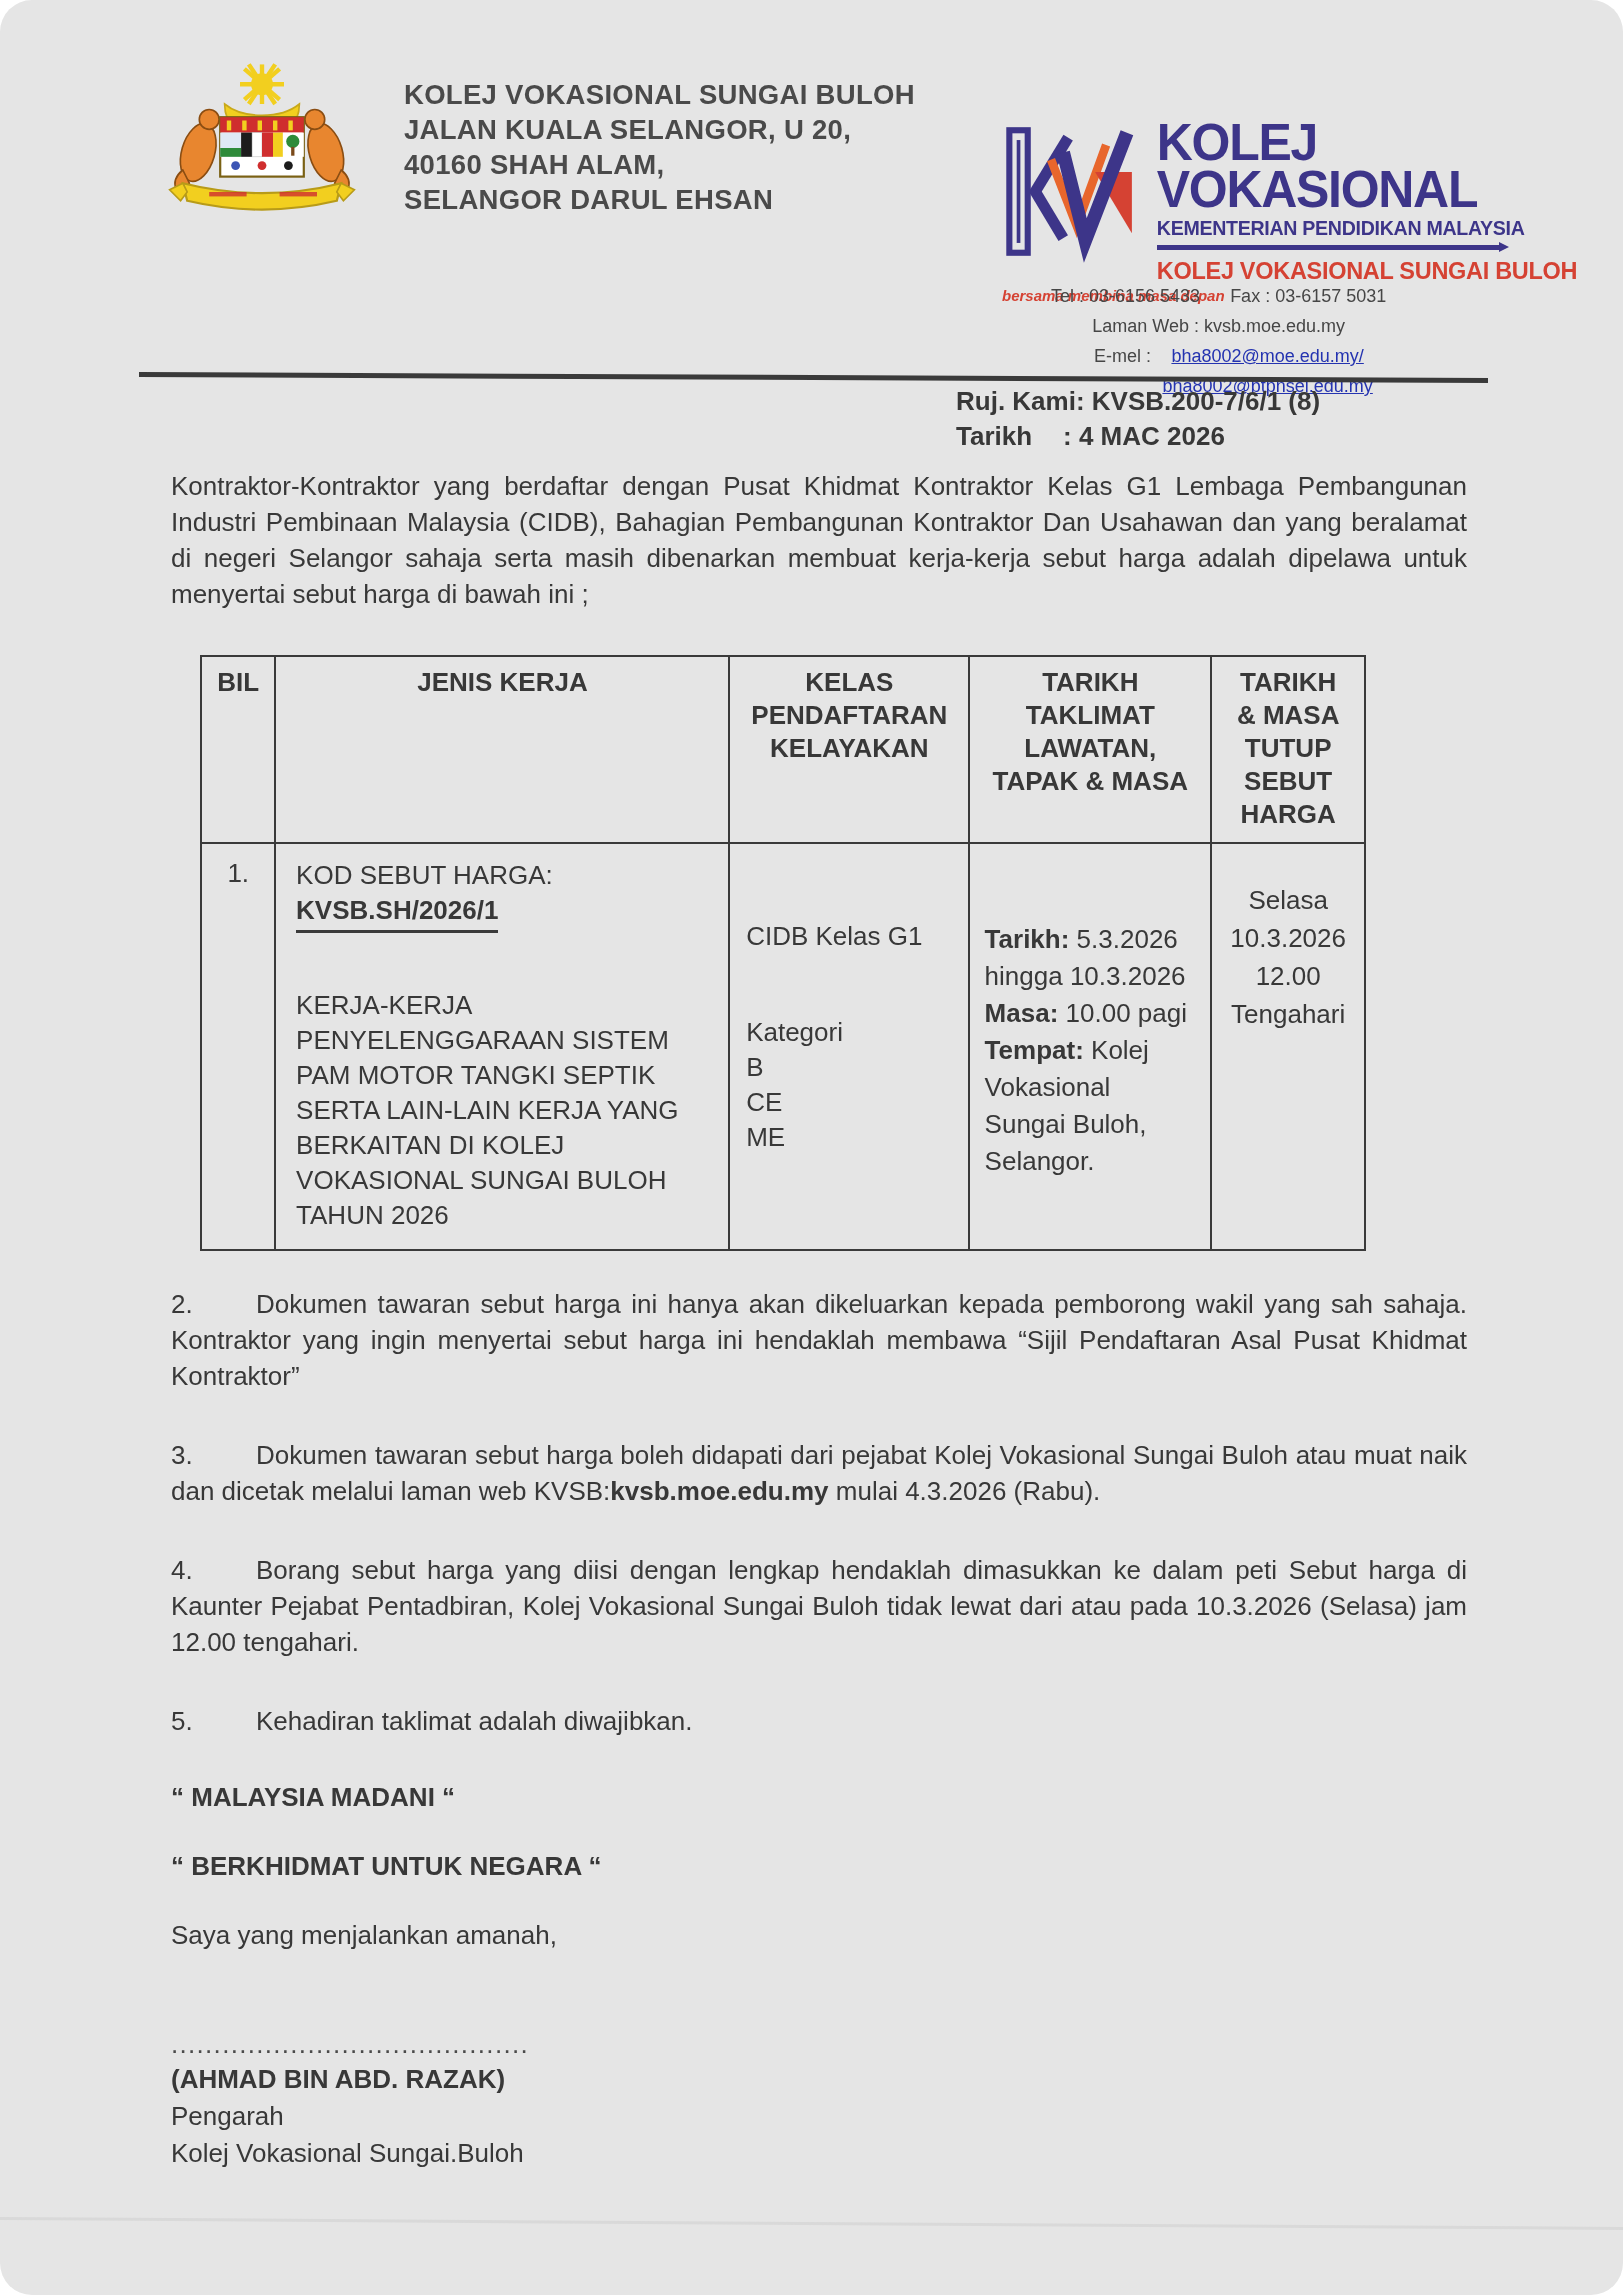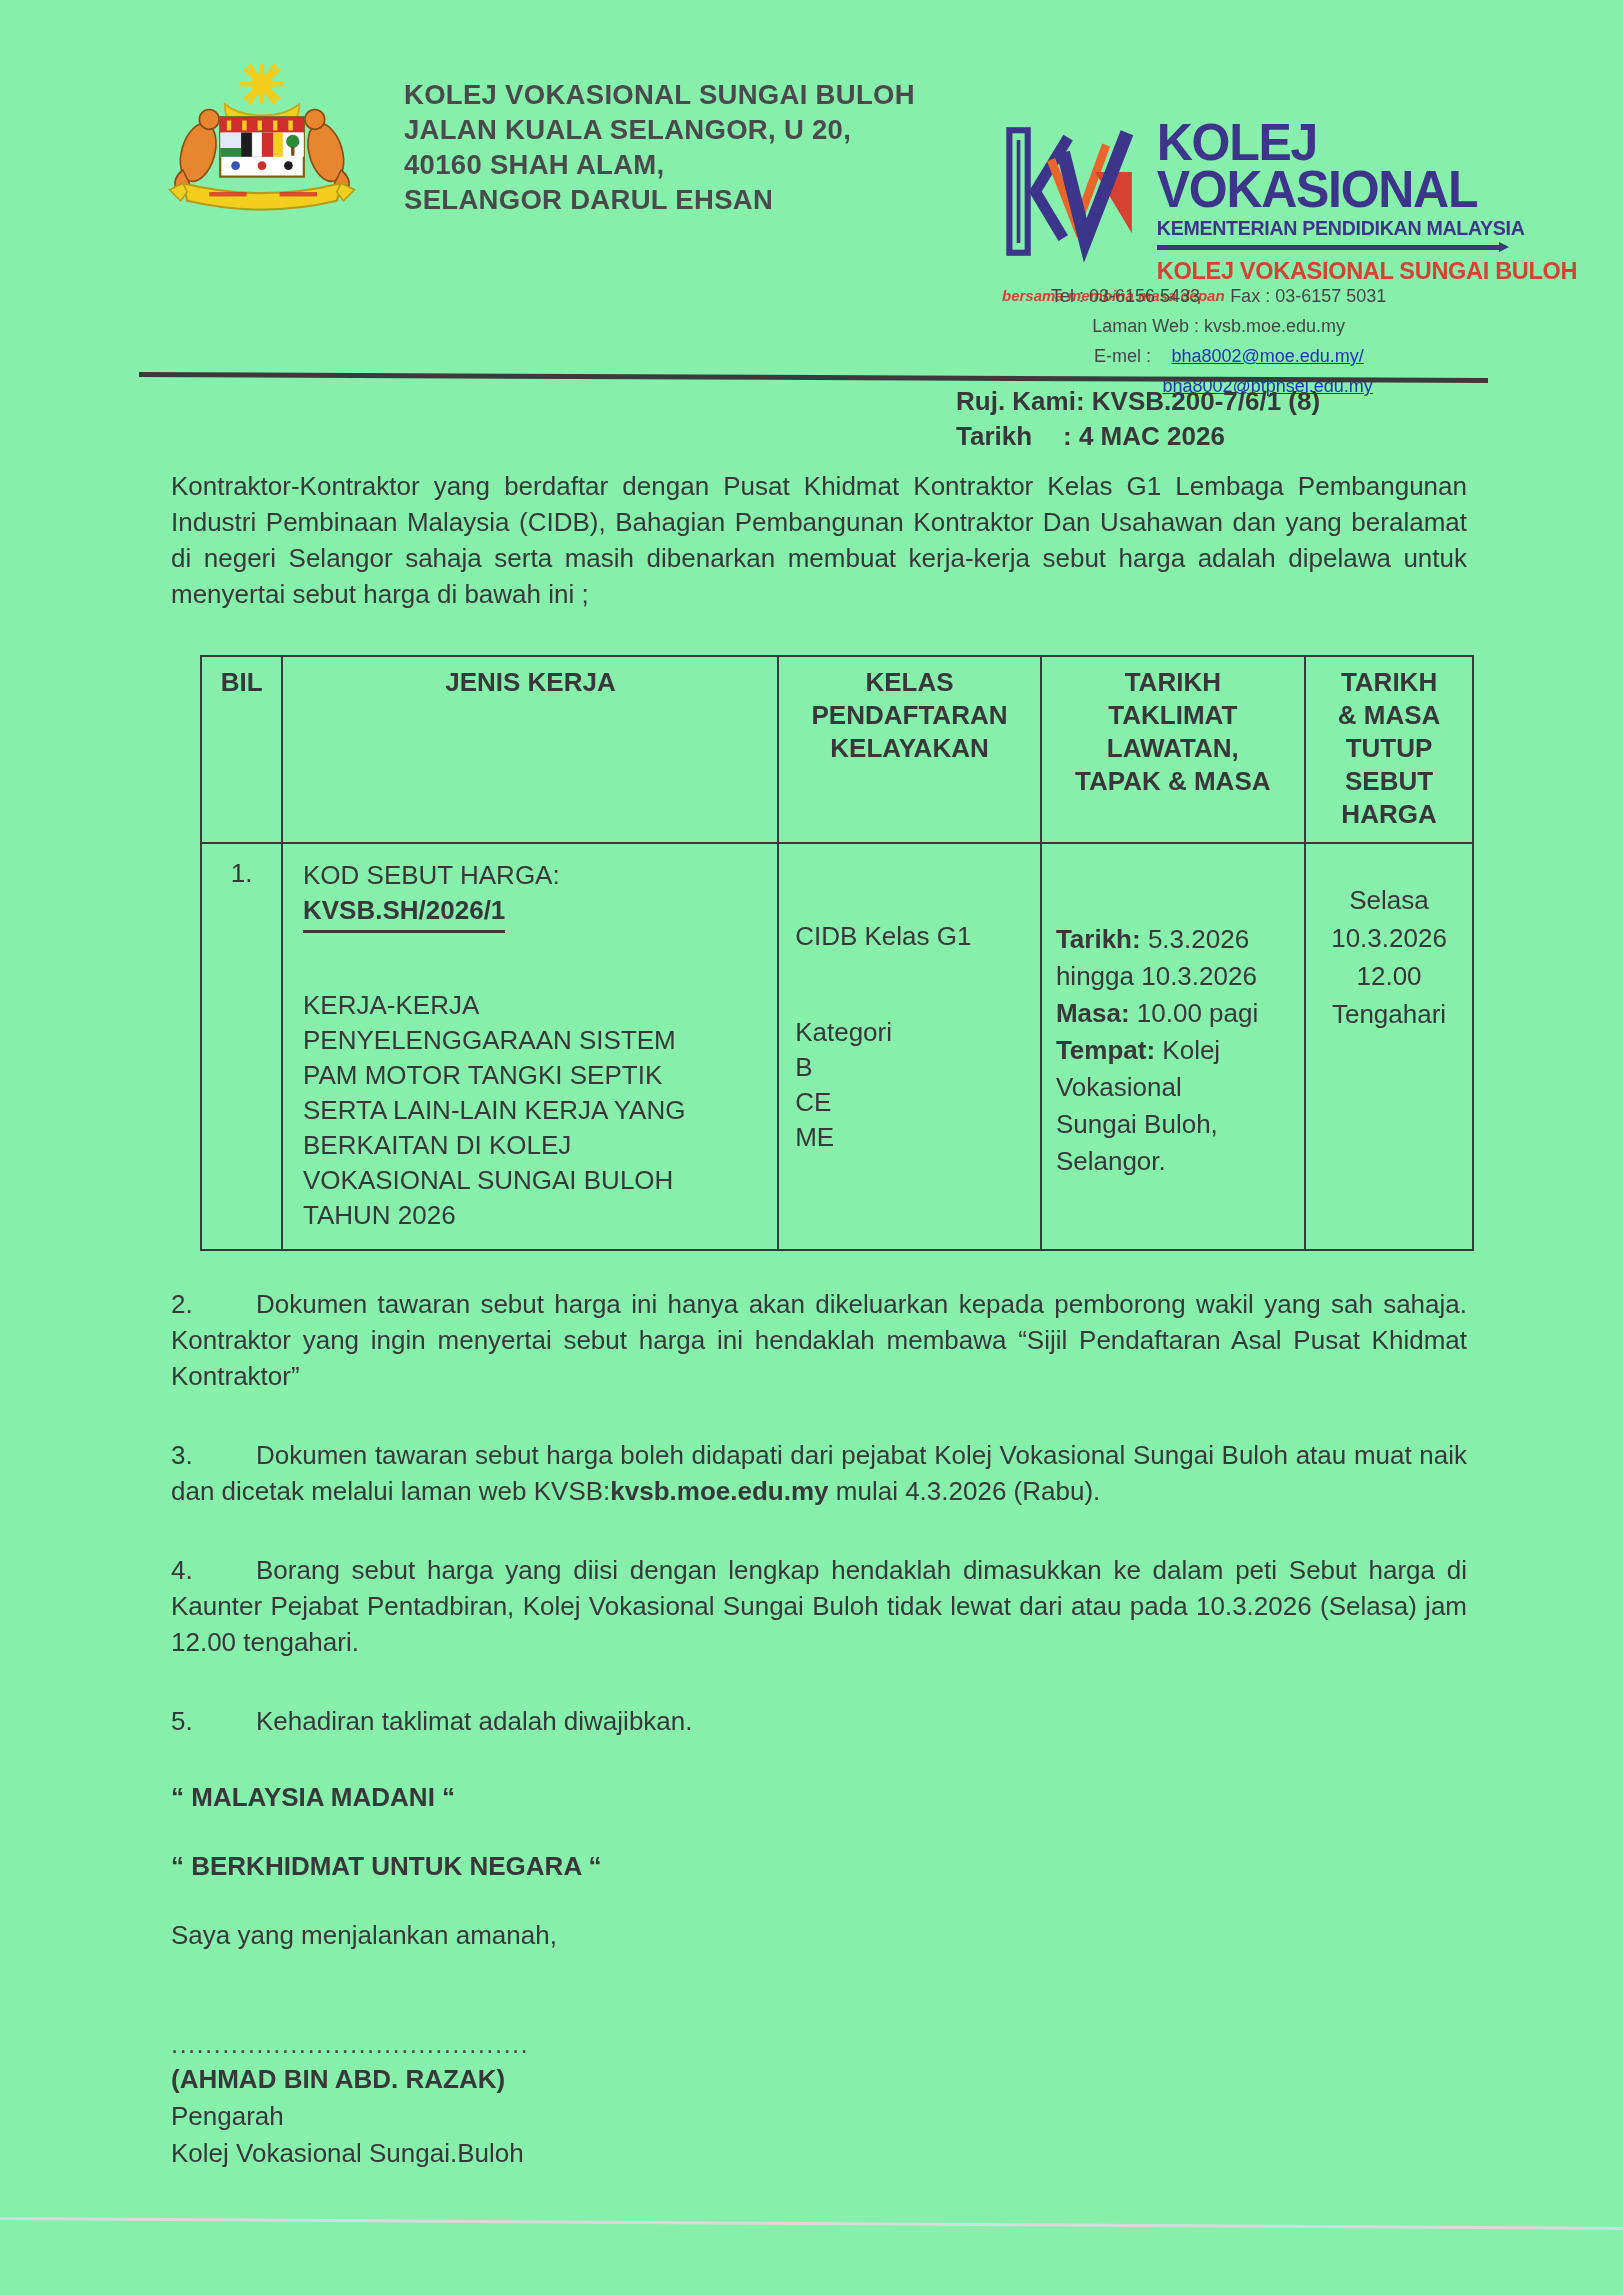--- a/index.html
+++ b/index.html
@@ -1,22 +1,23 @@
 <!DOCTYPE html>
 <html style="font-size:10.5px"><head>
 <meta charset="utf-8">
 <style>
   html,body { margin:0; padding:0; background:#ffffff; }
   .page {
     position:relative;
     width:1623px; height:2295px;
-    background:#86efac;
+    background:#e5e5e5;
     font-family:"Liberation Sans","DejaVu Sans",sans-serif;
     color:#383838;
     overflow:hidden;
+    border-radius:32px;
   }
 
   
   .coat { position:absolute; left:152px; top:60px; width:220px; height:165px; }
   .org-block { position:absolute; left:404px; top:77px; font-weight:bold;
                font-size:27.5px; line-height:35px; color:#4a4a4a; letter-spacing:0.3px; }
 
   .kv-logo { position:absolute; left:1002px; top:118px; width:507px; }
   .kv-row { display:flex; align-items:flex-start; }
   .kv-mark { width:147px; height:147px; flex:0 0 auto; }
@@ -48,21 +49,21 @@
   .ref-block { position:absolute; left:956px; top:384px; font-size:26px;
                line-height:35px; color:#383838;font-weight:bold; }
   .date-label { display:inline-block; width:107px; }
 
   
   .content { position:absolute; left:171px; top:468px; width:1296px; }
   .para { font-size:26px; line-height:36px; text-align:justify; margin:0 0 43px 0; }
   .para.short { text-align:left; }
   .pnum { display:inline-block; width:85px; }
 
-  table.quote { border-collapse:collapse; margin:0 0 35px 29px; width:1274px;
+  table.quote { border-collapse:collapse; margin:0 0 35px 29px; width:1166px;
                 table-layout:fixed; }
   table.quote th, table.quote td { border:2.6px solid #3a3a3a; vertical-align:top;
                 font-size:26px; }
   table.quote th { font-weight:bold; text-align:center; line-height:33px;
                 padding:9.2px 3.9px 10.5px 3.9px; white-space:pre-line; }
   td.c-bil { text-align:center; padding-top:14.4px; }
   td.c-jenis { padding:14.4px 6.5px 15.7px 19.6px; }
   .kod-label { font-weight:normal; line-height:35px; }
   .kod-value { font-weight:bold; line-height:35px; display:inline-block;
                border-bottom:3.3px solid #3a3a3a; padding-bottom:2px; }

